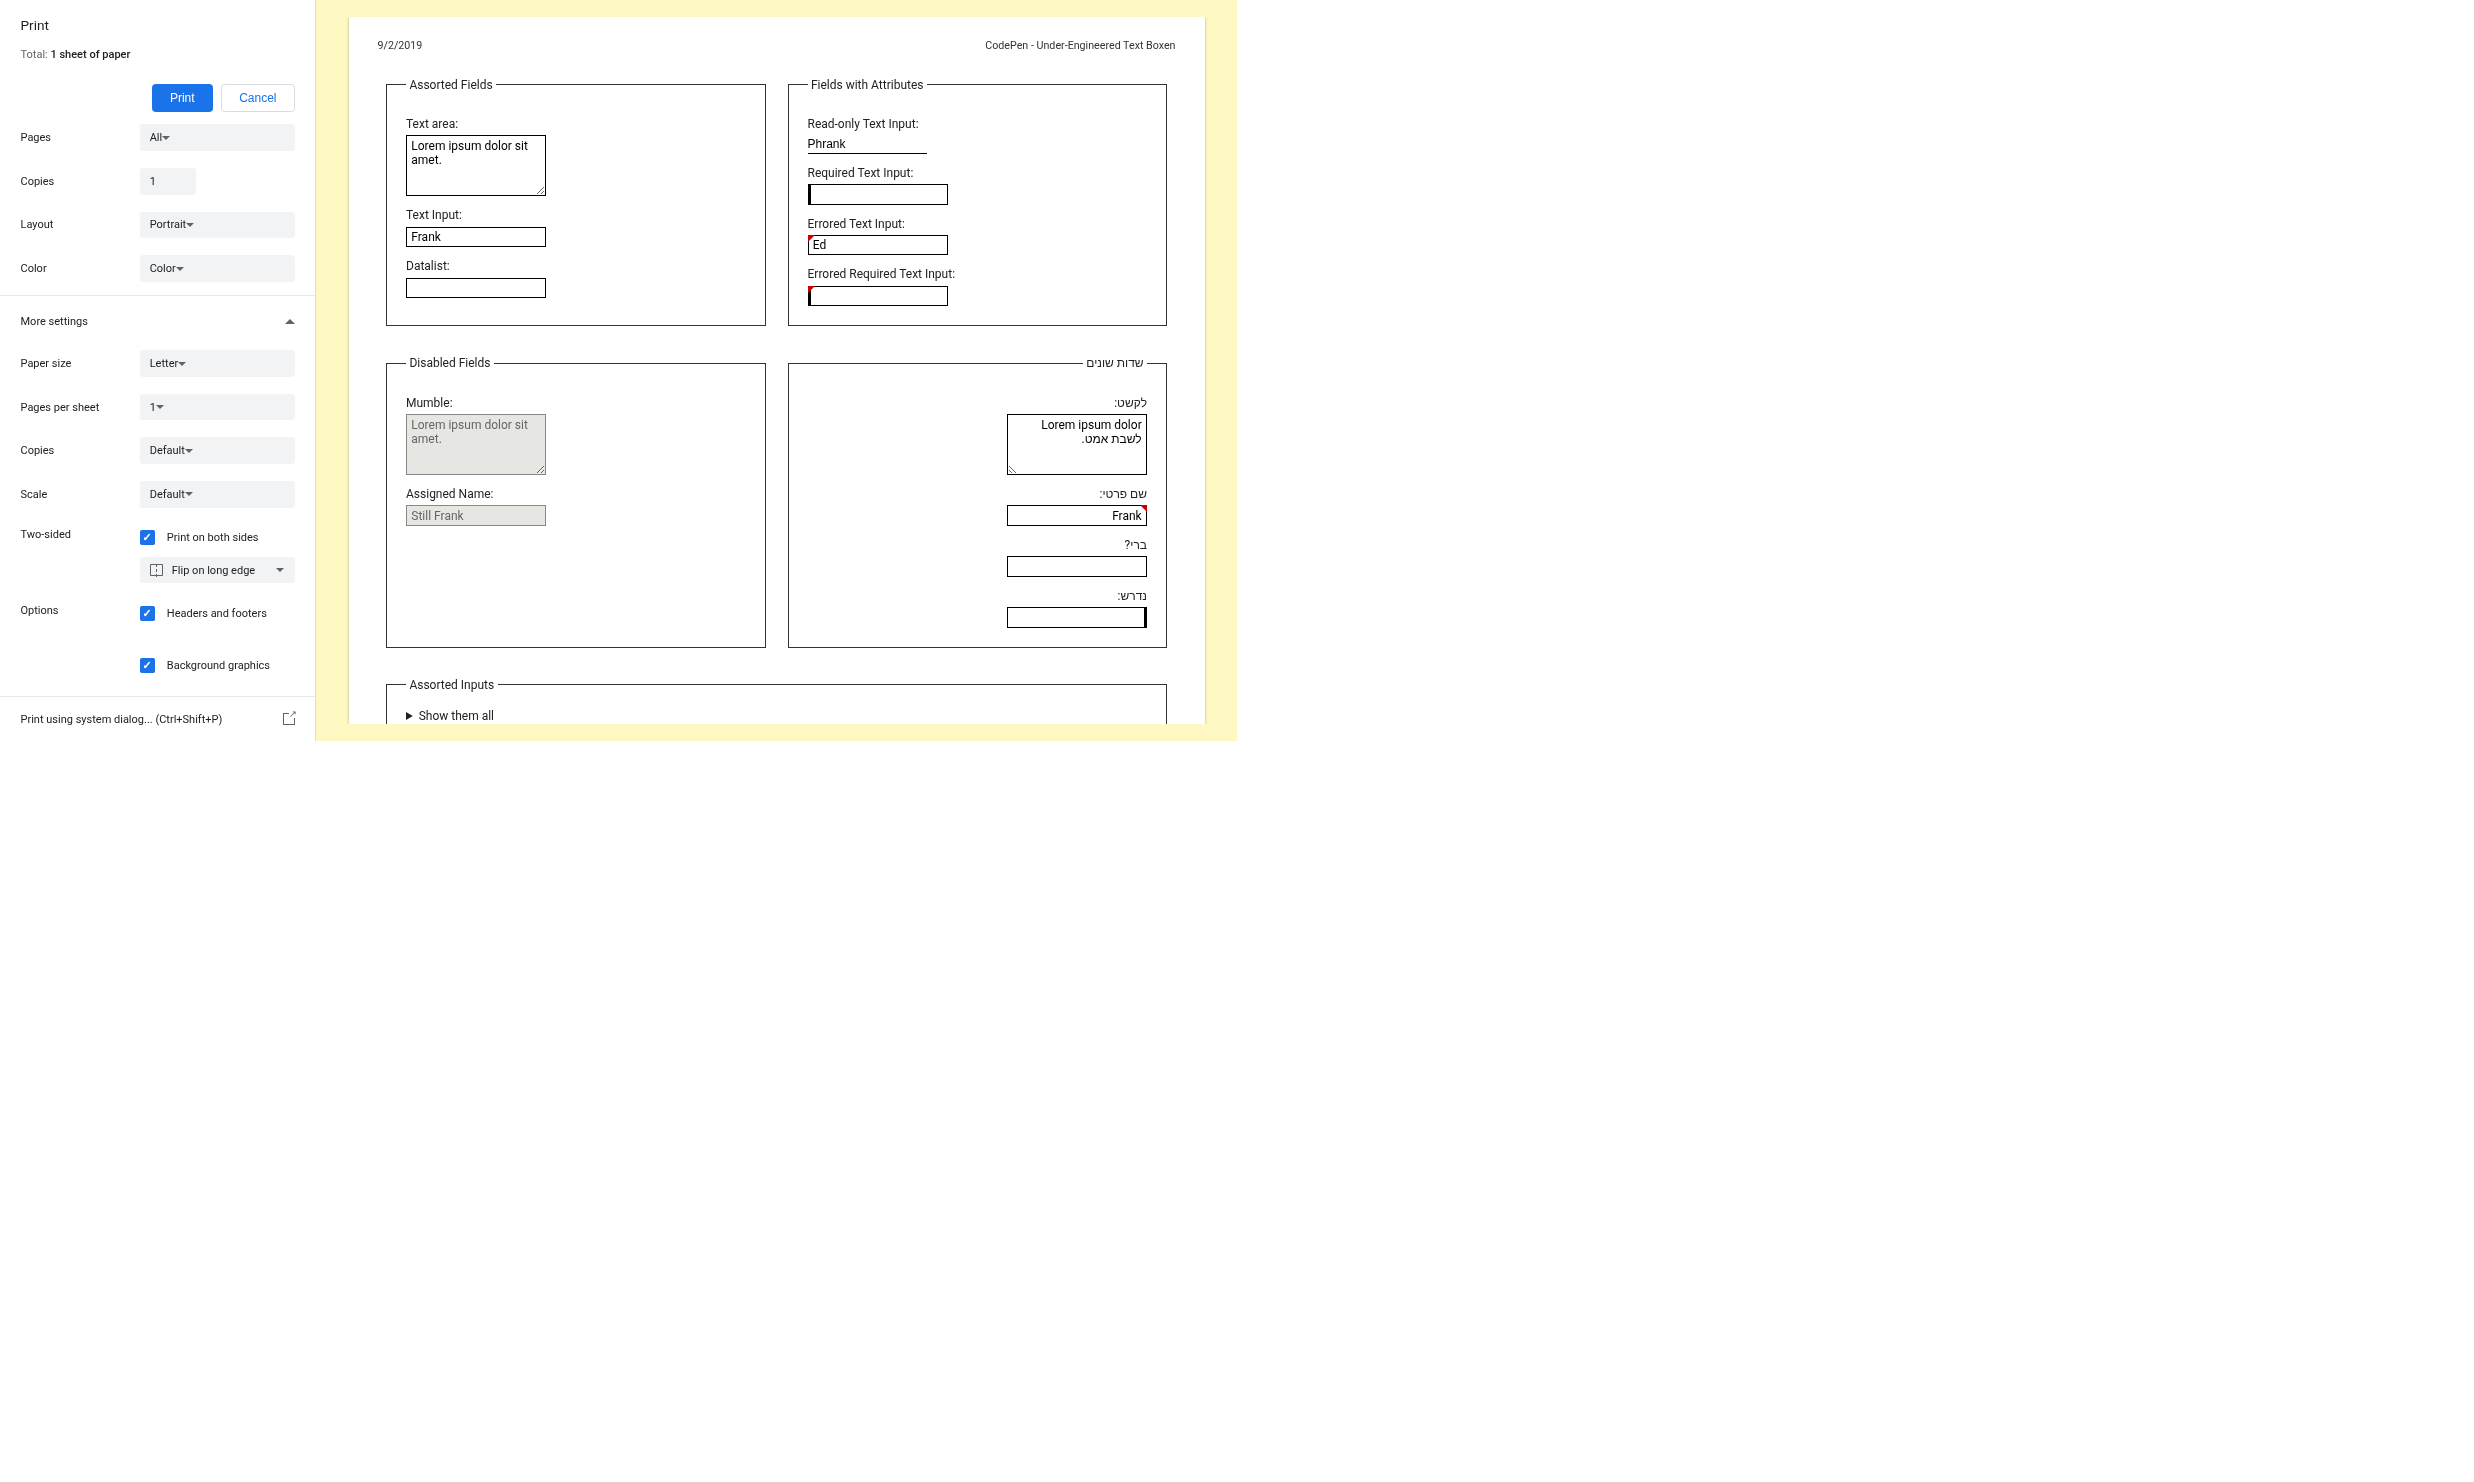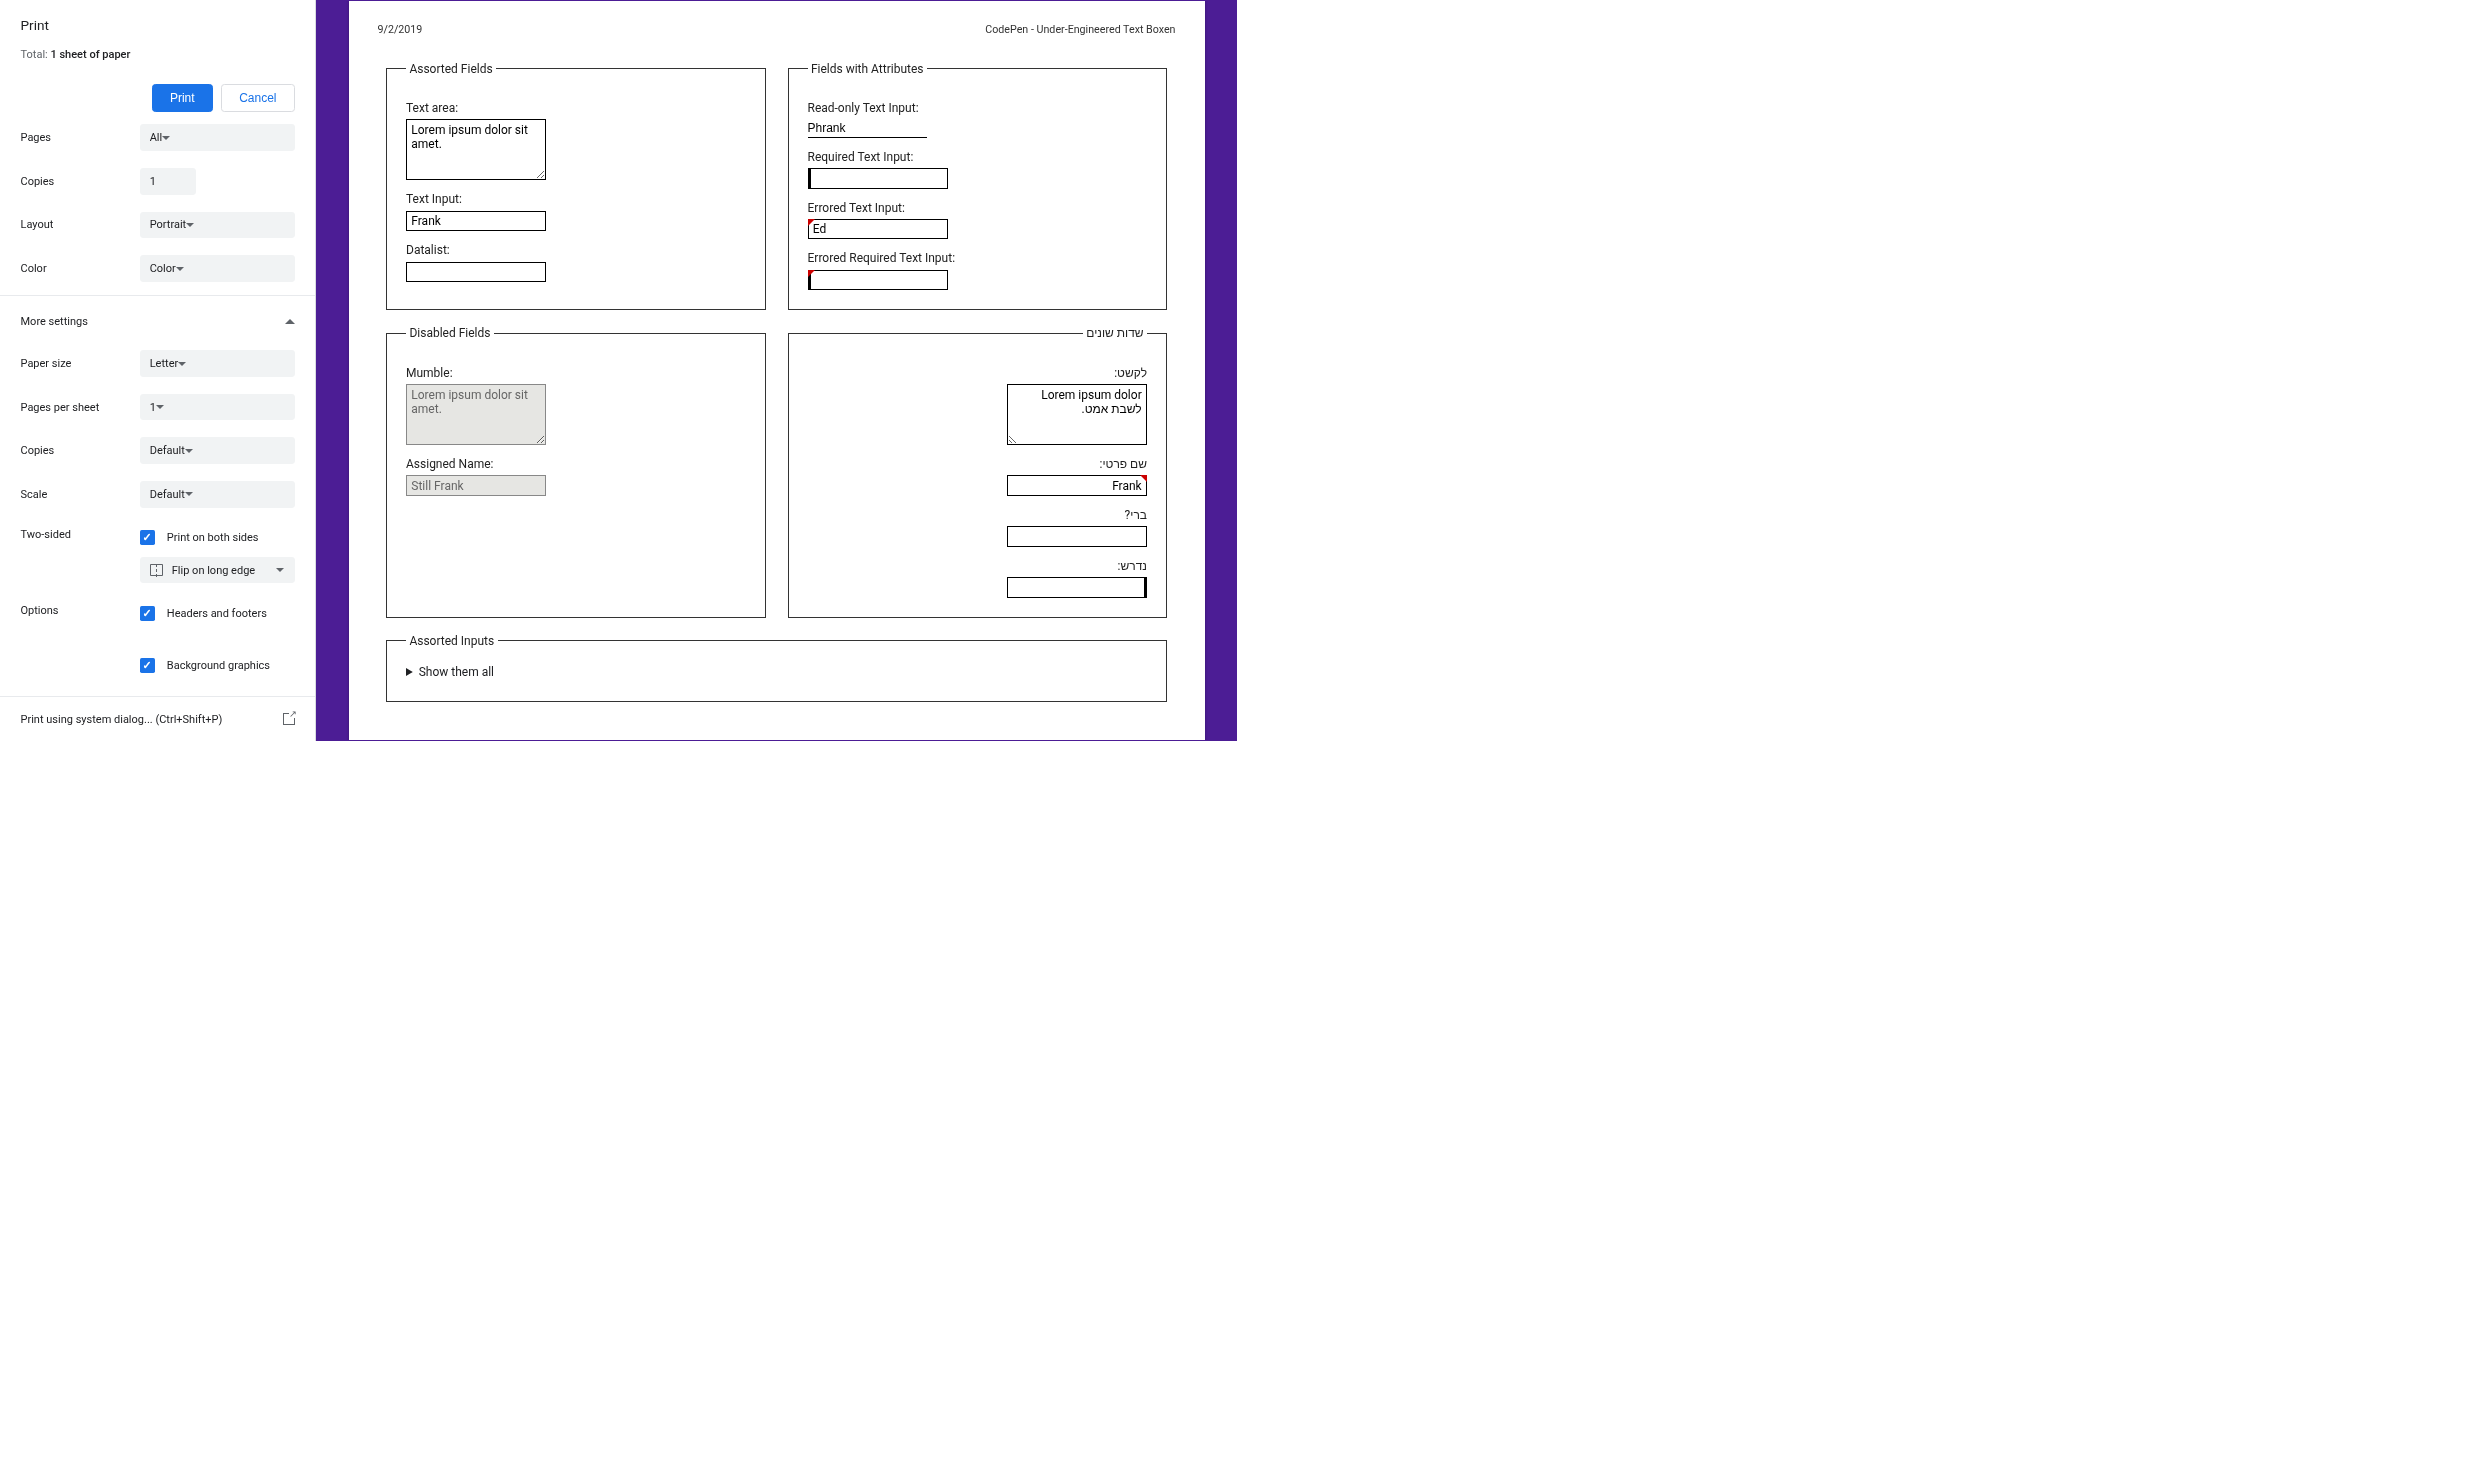--- a/index.html
+++ b/index.html
@@ -184,22 +184,22 @@
   position: absolute;
   top: -5.1px; right: -3.4px;
   font-size: 9.4px;
   color: #5f6368;
   background: #fff;
   line-height: 1;
 }
 
 .preview-wrap {
   flex: 1;
-  background: #4c1d95;
-  padding: 1px;
+  background: #fef9c3;
+  padding: 17px;
   display: flex;
   position: relative;
   justify-content: flex-end;
 }
 .preview-inner-scroll {
   flex: 1;
   overflow-y: scroll;
   display: flex;
   justify-content: center;
 }
@@ -223,21 +223,21 @@
 }
 .page-title {
   font-size: 25.6px;
   font-weight: 700;
   color: #111;
   margin: 0 0 22px 8.5px;
 }
 .grid {
   display: grid;
   grid-template-columns: 1fr 1fr;
-  gap: 16px 22px;
+  gap: 30px 22px;
   padding: 0 8.5px;
 }
 fieldset.fs {
   border: 1.3px solid #333;
   padding: 13.6px 19px 19px 19px;
   position: relative;
 }
 fieldset.fs legend {
   font-size: 12px;
   padding: 0 3.4px;

